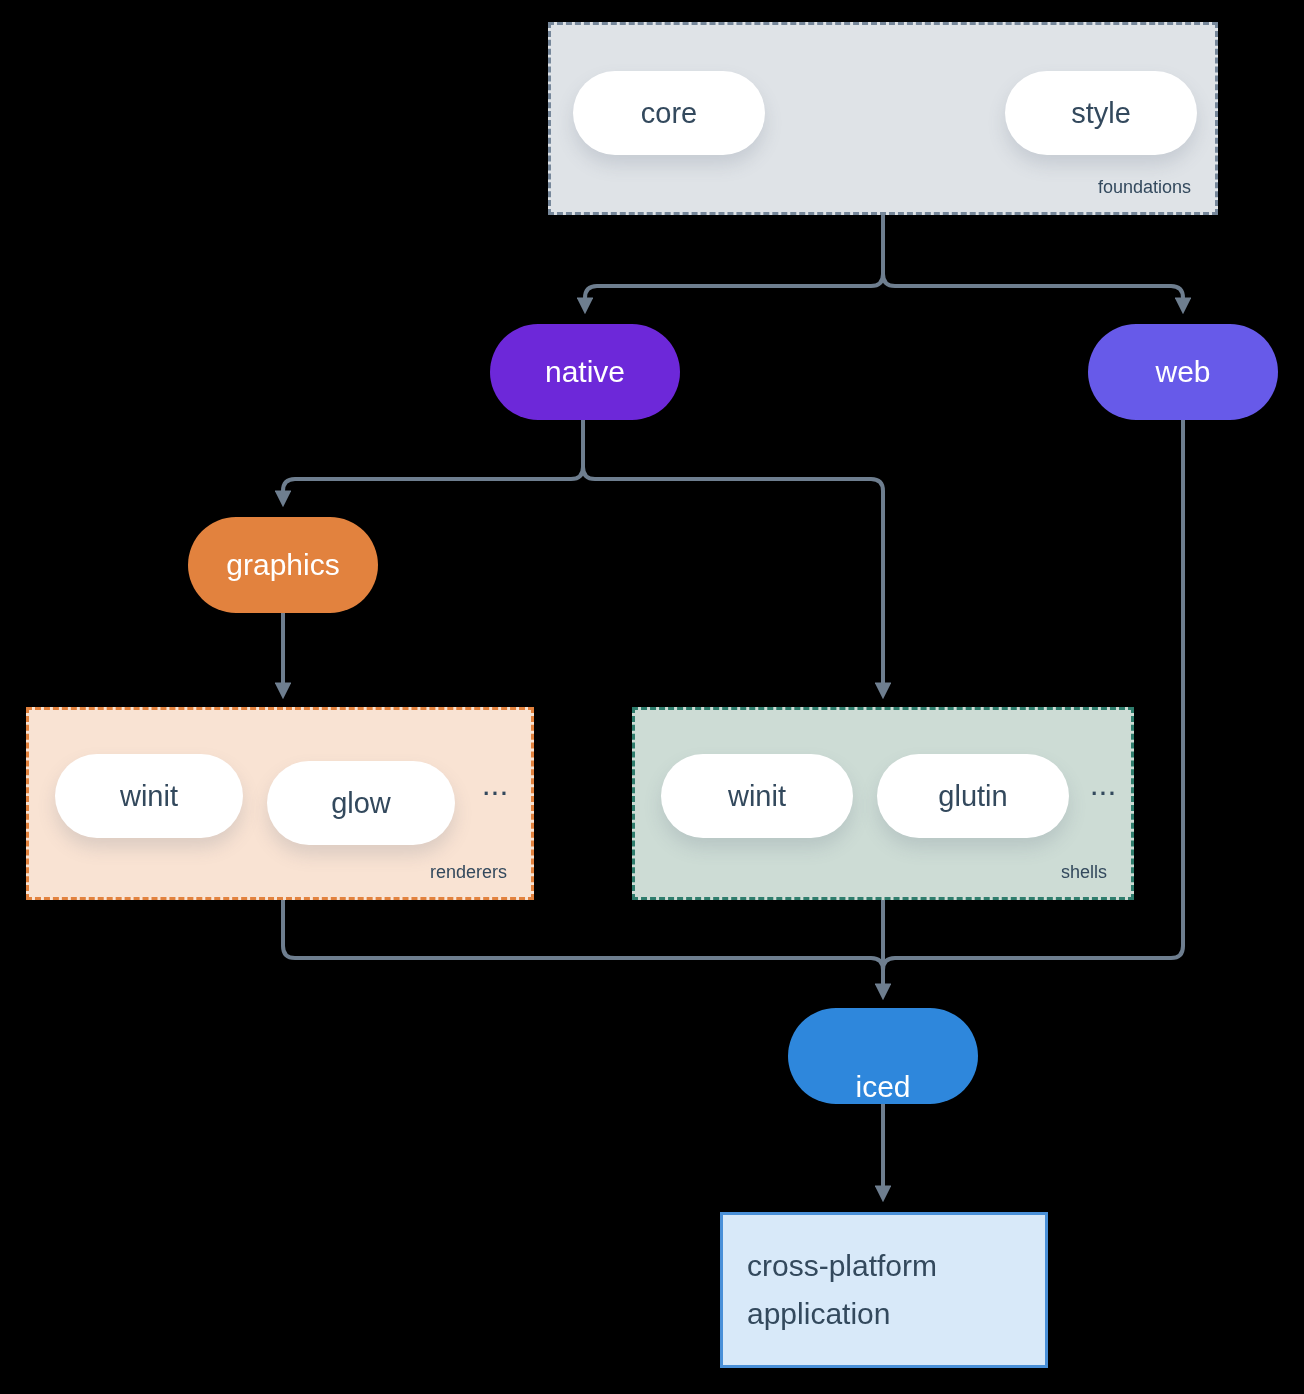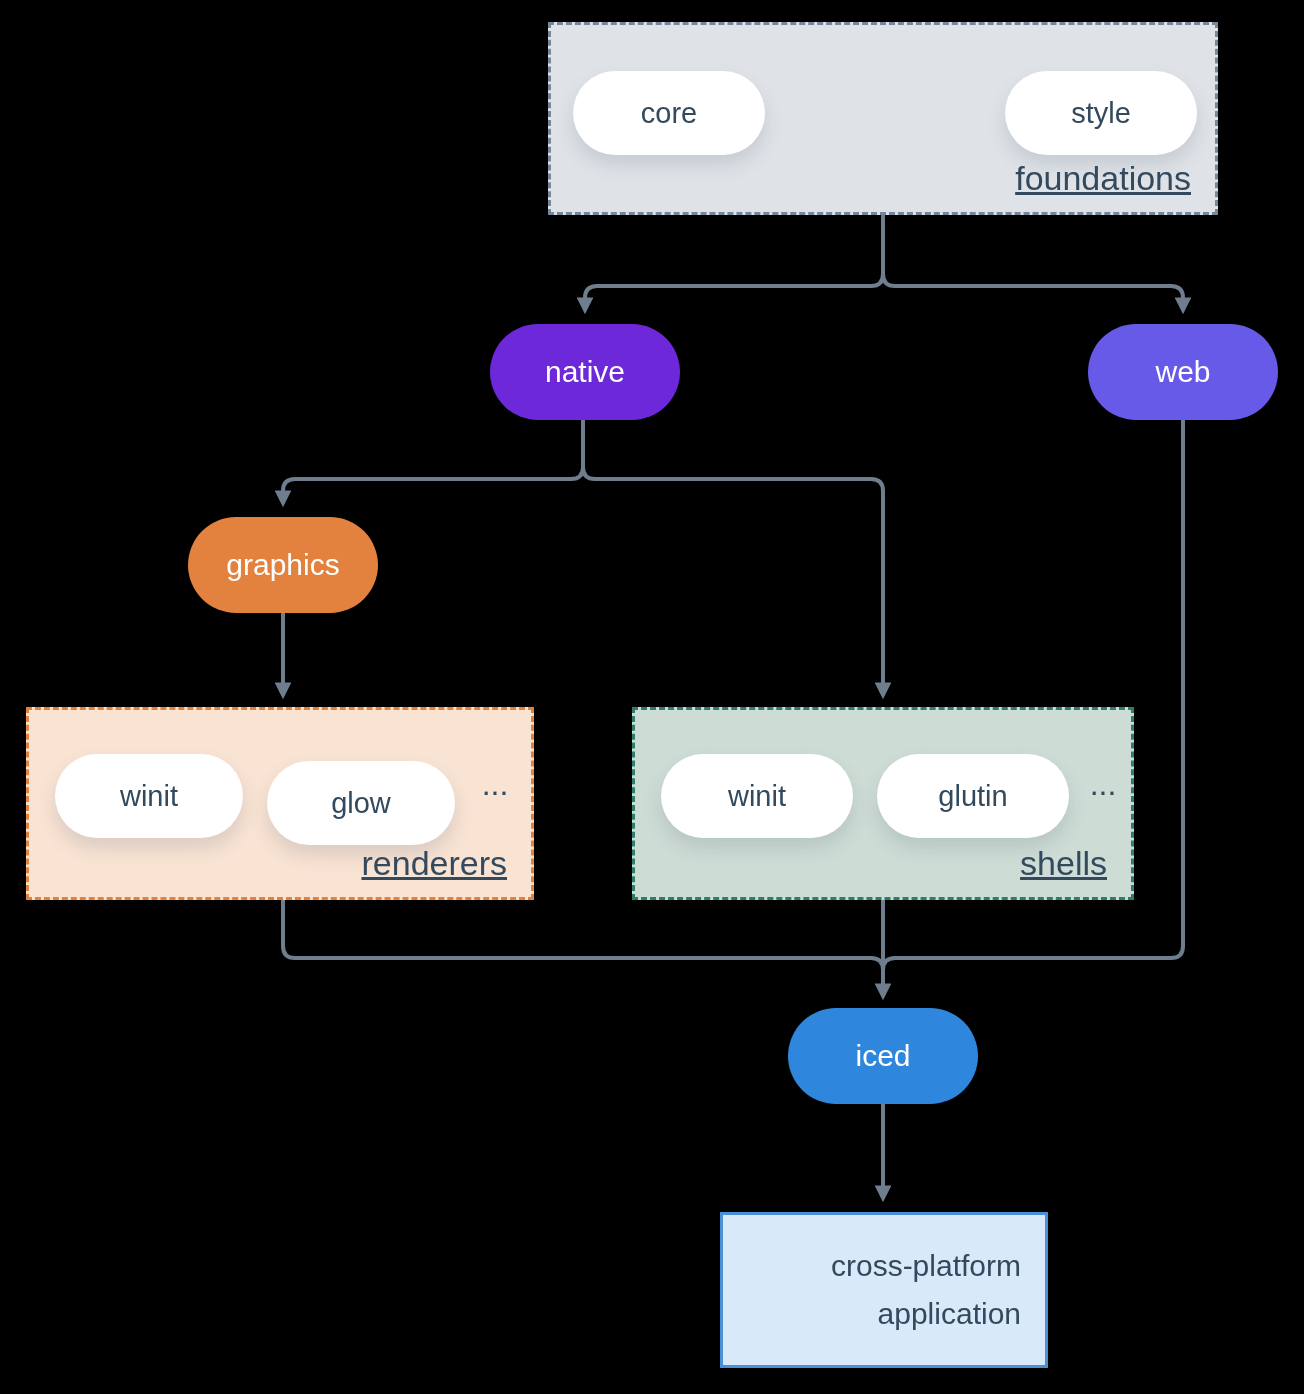--- a/index.html
+++ b/index.html
@@ -32,23 +32,22 @@
     border: 3px dashed #e2823e;
   }
   .group-box.shells {
     left: 632px; top: 707px; width: 502px; height: 193px;
     background: #cddcd5;
     border: 3px dashed #2f7d6d;
   }
   .group-label {
     position: absolute;
     right: 24px; bottom: 14px;
-    font-size: 34px;
+    font-size: 18px;
     color: #33495d;
-    text-decoration: underline;
   }
   .pill-white {
     position: absolute;
     height: 84px;
     background: #ffffff;
     border-radius: 999px;
     display: flex;
     align-items: center;
     justify-content: center;
     font-size: 29px;
@@ -71,32 +70,32 @@
     border-radius: 999px;
     display: flex;
     align-items: center;
     justify-content: center;
     font-size: 30px;
     color: #ffffff;
   }
   .node.native   { left: 490px;  top: 324px;  background: #6d28d9; }
   .node.web      { left: 1088px; top: 324px;  background: #675ae9; }
   .node.graphics { left: 188px;  top: 517px;  background: #e2823e; }
-  .node.iced     { left: 788px;  top: 1008px; background: #2e87dc; }
+  .node.iced     { left: 788px;  top: 1008px; background: #2e87dc; align-items: flex-end; }
   .app-box {
     position: absolute;
     left: 720px; top: 1212px;
     width: 328px; height: 156px;
     box-sizing: border-box;
     background: #d8e9f9;
     border: 3px solid #4a90d8;
     display: flex;
     align-items: center;
     justify-content: center;
-    text-align: right;
+    text-align: left;
     font-size: 30px;
     line-height: 1.6;
     color: #33495d;
     padding: 0 24px;
   }
 </style>
 </head>
 <body>
 
 <div class="canvas">

